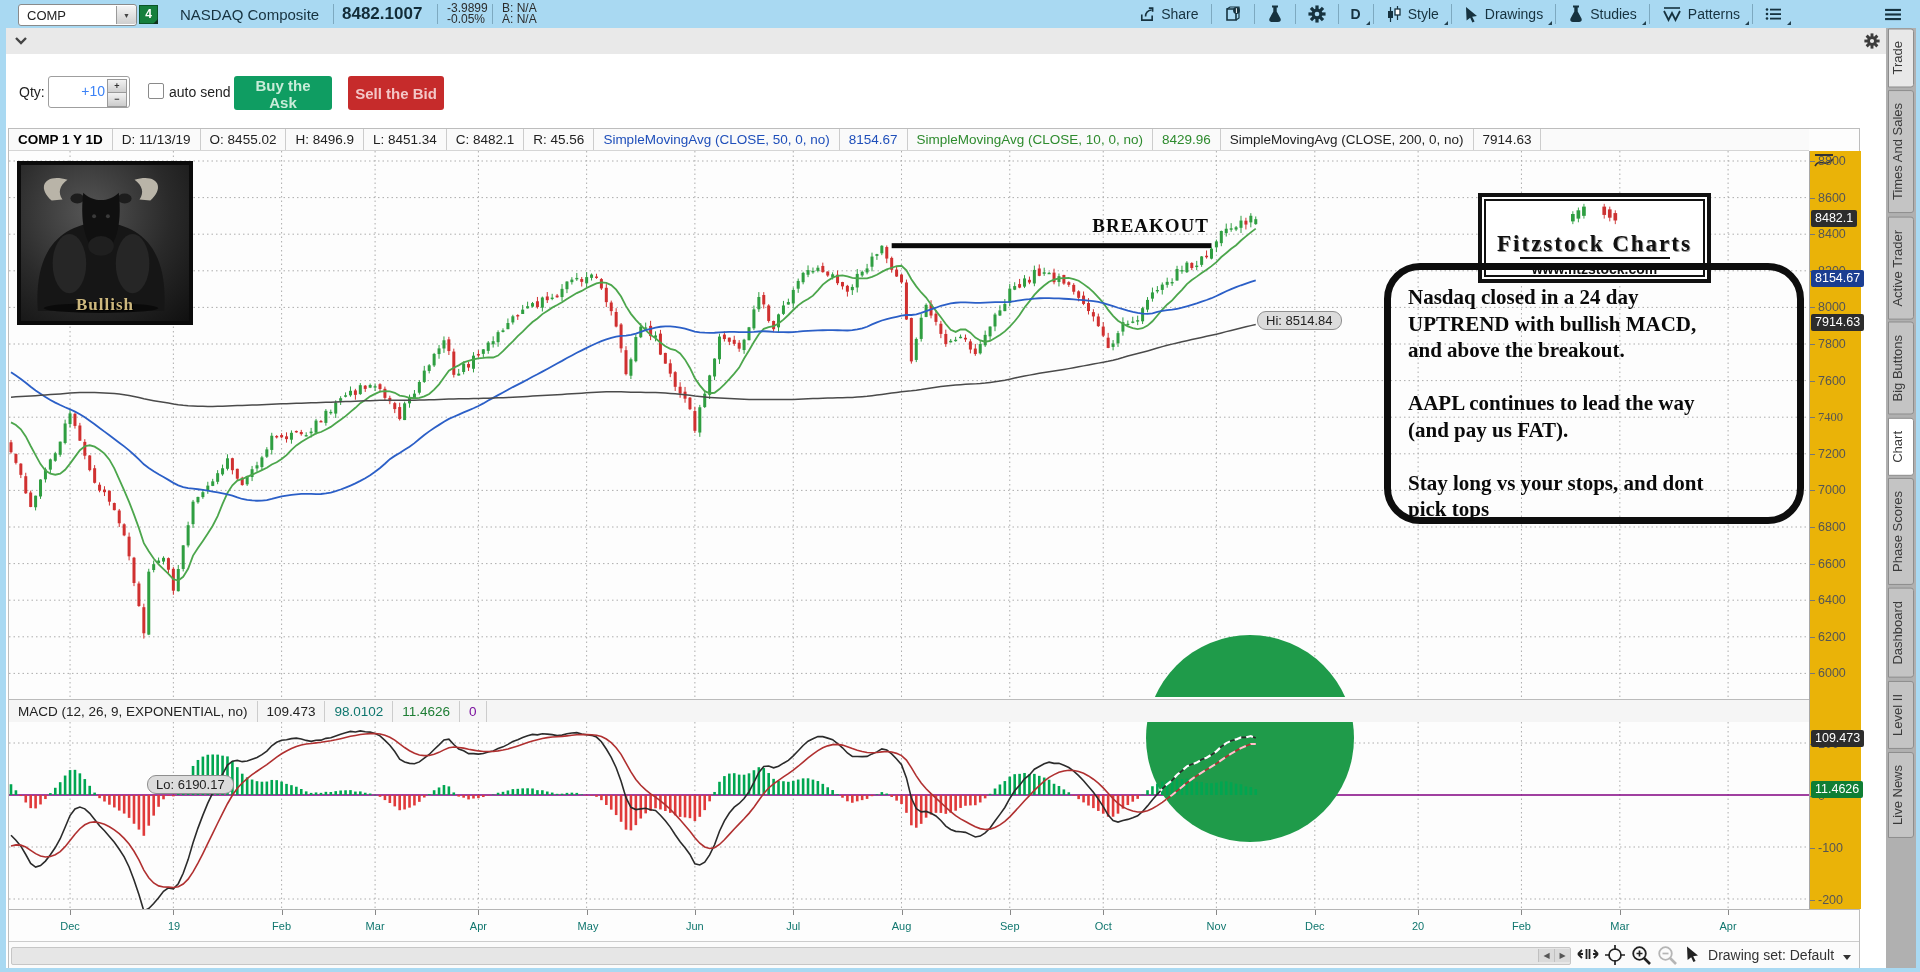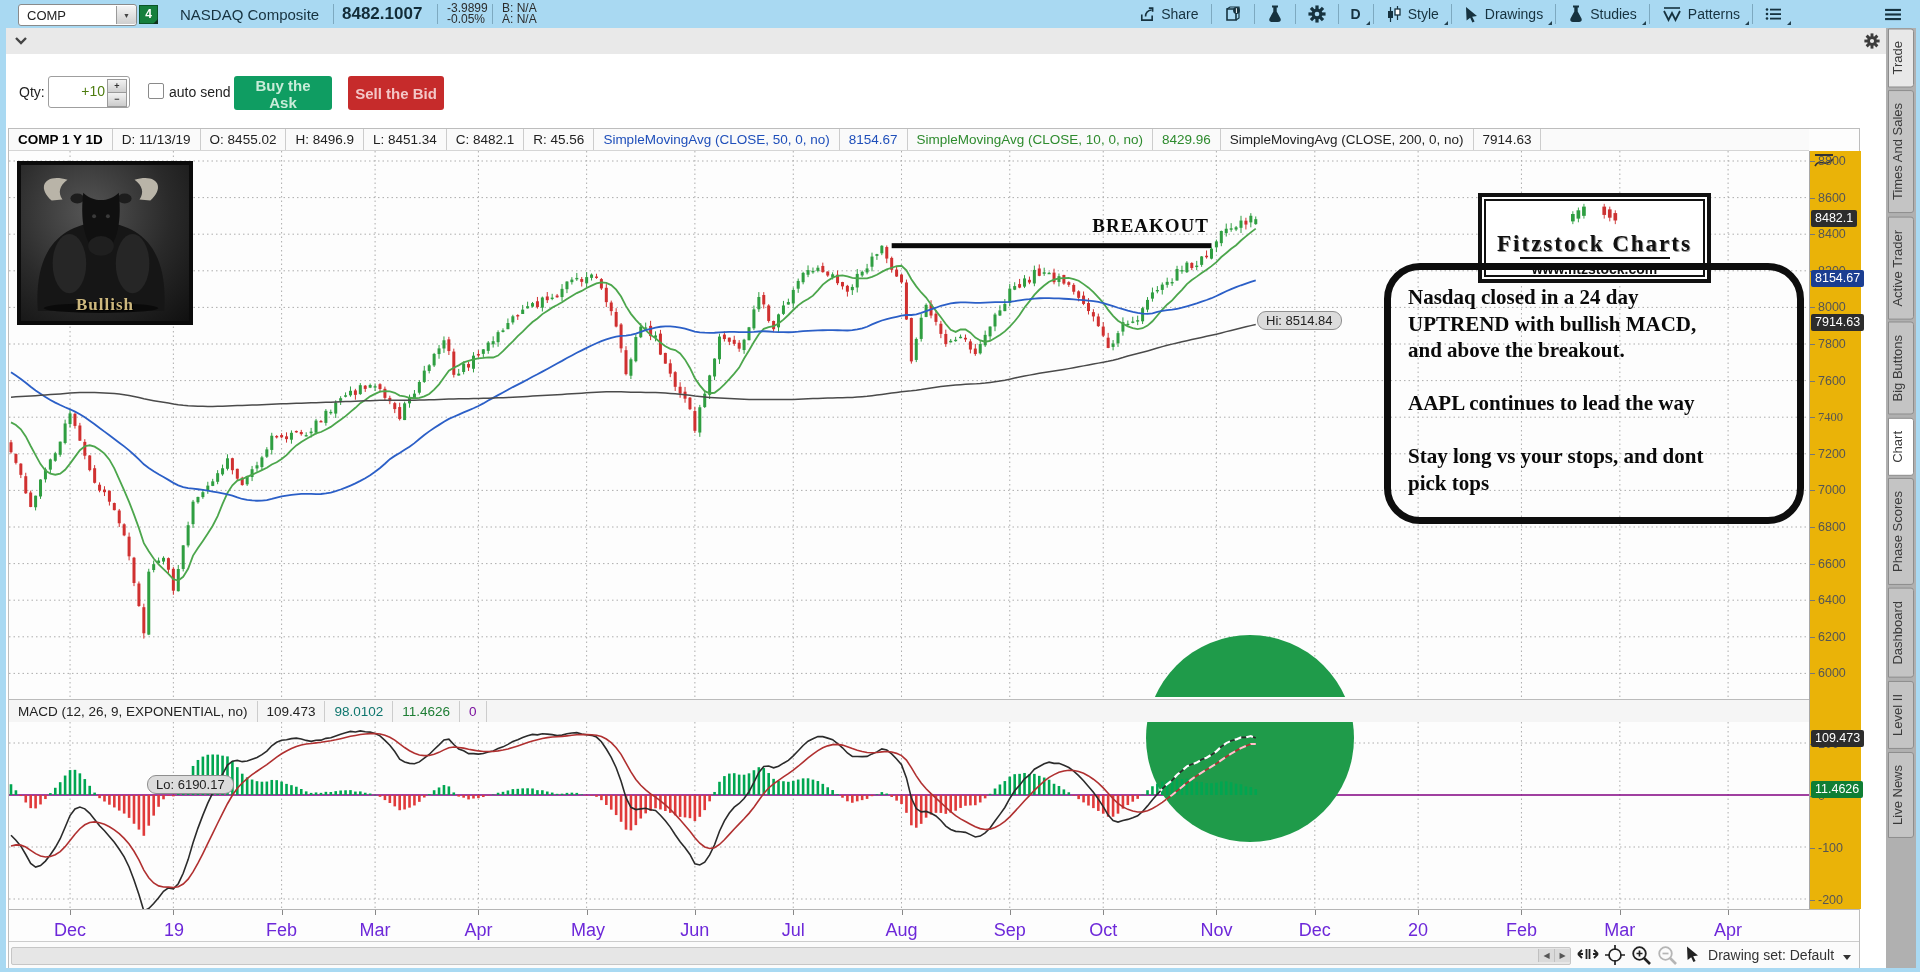--- a/index.html
+++ b/index.html
@@ -23,21 +23,21 @@
   .tbtn{display:flex;align-items:center;gap:6px;padding:0 12px;height:28px;position:relative;font-size:14px;cursor:pointer}
   .tbtn .corner{position:absolute;right:3px;bottom:3px;width:0;height:0;
      border-left:4px solid transparent;border-bottom:4px solid #23414f}
   #right-toolbar{right:126px;top:0;height:28px;display:flex;align-items:center}
   .tsep{width:1px;height:20px;background:#7da9c0}
   
   #strip2{left:6px;top:28px;width:1880px;height:26px;background:#e9e9e9;border-bottom:1px solid #cfcfcf}
   
   #orderrow{left:6px;top:54px;width:1880px;height:74px;background:#fff}
   #qtybox{left:42px;top:22px;width:80px;height:30px;background:#fff;border:1px solid #9f9f9f;border-radius:3px}
-  #qtybox .val{position:absolute;right:24px;top:6px;font-size:14px;color:#4d7c0f}
+  #qtybox .val{position:absolute;right:24px;top:6px;font-size:14px;color:#3b82f6}
   .spin{position:absolute;right:2px;width:18px;height:13px;background:linear-gradient(#f2f2f2,#cccccc);
         border:1px solid #9a9a9a;font-size:9px;font-weight:bold;text-align:center;line-height:12px;color:#333}
   #autosend-box{left:142px;top:29px;width:14px;height:14px;background:#fff;border:1px solid #8a8a8a;border-radius:2px}
   .bigbtn{position:absolute;top:22px;height:34px;border:none;border-radius:3px;font-size:15px;font-weight:bold;cursor:pointer}
   #buybtn{left:228px;width:98px;background:#0f9d62;color:#c9ecd9}
   #sellbtn{left:342px;width:96px;background:#c62b2b;color:#f3c6c6}
   
   #chartpanel{left:8px;top:128px;width:1852px;height:840px;background:#fdfdfd;border:1px solid #bdbdbd;box-sizing:border-box}
   #mainheader,#macdheader{display:flex;align-items:center;background:#fafafa;font-size:13.5px;color:#222}
   #mainheader{position:absolute;left:0;top:0;width:1800px;height:21px;border-bottom:1px solid #d5d5d5}
@@ -47,21 +47,21 @@
   #mainsvg{left:0;top:22px}
   #macdsvg{left:0;top:593px}
   
   #axiscol{left:1800px;top:22px;width:51px;height:758px;background:#eab308;border-left:1px solid #a8a8a8}
   .ytick{position:absolute;left:8px;font-size:12.5px;color:#555}
   .ydash{position:absolute;left:0;width:5px;height:1px;background:#777}
   .badge{position:absolute;left:1px;height:17px;line-height:17px;border-radius:2px;color:#fff;
          font-size:12.5px;padding:0 4px;white-space:nowrap}
   
   #xaxisrow{left:0;top:780px;width:1850px;height:32px;border-top:1px solid #b5b5b5;background:#fdfdfd}
-  .xlab{position:absolute;top:10px;font-size:18px;color:#6d28d9;transform:translateX(-50%)}
+  .xlab{position:absolute;top:10px;font-size:11px;color:#0f766e;transform:translateX(-50%)}
   .xdash{position:absolute;top:0;width:1px;height:5px;background:#888}
   #bottombar{left:0;top:812px;width:1850px;height:27px;border-top:1px solid #ccc;background:#fbfbfb}
   #hscroll{position:absolute;left:2px;top:5px;width:1558px;height:16px;background:#e6e6e6;border:1px solid #c6c6c6;border-radius:2px}
   .scrollarrow{position:absolute;top:1px;width:15px;height:13px;text-align:center;font-size:8px;line-height:13px;color:#555;background:#dadada;border-left:1px solid #c0c0c0}
   .botico{position:absolute;top:3px;cursor:pointer}
   #drawingset{position:absolute;right:8px;top:5px;font-size:14px;color:#333}
   
   .bubble{position:absolute;background:#dcdcdc;border:1px solid #8f8f8f;border-radius:9px;
           font-size:13px;color:#222;padding:1px 8px;white-space:nowrap}
   #bullbox{left:16px;top:160px;width:168px;height:156px;border:4px solid #0b0b0b;background:radial-gradient(circle at 40% 30%,#555 0%,#2a2a2a 55%,#101010 100%)}
@@ -1288,20 +1288,21 @@
     </div>
   </div>
 
   <div class="abs" id="notebox" style="left:1375px;top:134px">
     <div id="notetext">
         <div>Nasdaq closed in a 24 day</div>
         <div>UPTREND with bullish MACD,</div>
         <div>and above the breakout.</div>
         <div>&nbsp;</div>
         <div>AAPL continues to lead the way</div>
+        <div>(and pay us FAT).</div>
         <div>&nbsp;</div>
         <div>Stay long vs your stops, and dont</div>
         <div>pick tops</div>
       </div>
   </div>
 </div>
 
 <div class="abs" id="sidebar">
     <div class="sidetab first">Trade</div>
     <div class="sidetab">Times And Sales</div>

